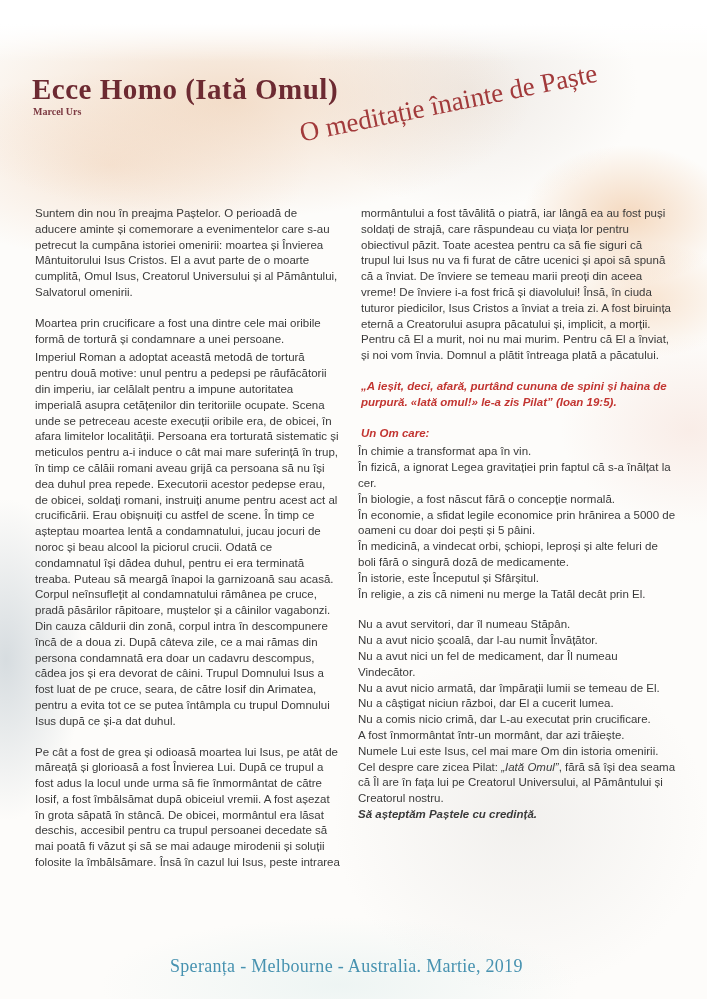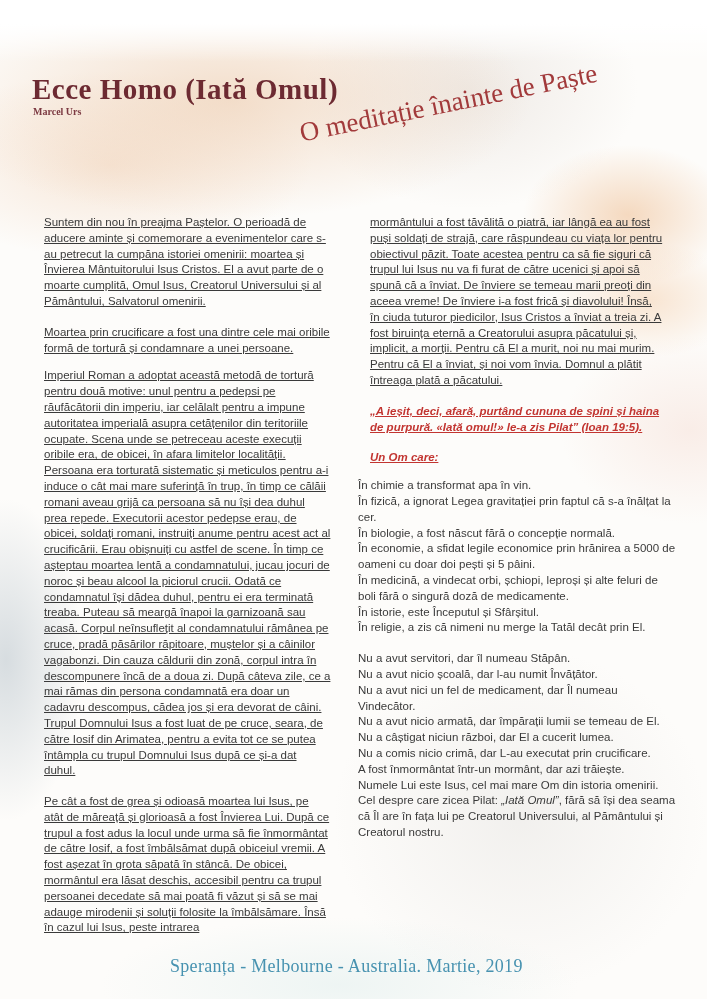--- a/index.html
+++ b/index.html
@@ -37,21 +37,21 @@
     position:absolute;left:300px;top:118px;width:420px;
     transform:rotate(-11.5deg);transform-origin:left center;
     font-family:"Liberation Serif","DejaVu Serif",serif;
     font-size:27px;color:#a23a3b;white-space:nowrap;
   }
   .columns{
     position:absolute;left:32px;top:203px;width:644px;height:745px;
     display:grid;grid-template-columns:311px 318px;column-gap:15px;
     font-size:11.5px;line-height:15.8px;
   }
-  .columns p{margin:12px;text-decoration:underline;}
+  .columns p{margin:3px;}
   .para-gap{margin-bottom:15px !important;}
   .quote{
     color:#c23531;font-weight:bold;font-style:italic;
   }
   .list-heading{
     color:#c23531;font-weight:bold;font-style:italic;
   }
   .line{margin:0;}
   .spacer-line{height:15px;}
   .inline-italic{font-style:italic;}
@@ -98,20 +98,21 @@
       <div class="line">În religie, a zis că nimeni nu merge la Tatăl decât prin El.</div>
       <div class="spacer-line"></div>
       <div class="line">Nu a avut servitori, dar îl numeau Stăpân.</div>
       <div class="line">Nu a avut nicio școală, dar l-au numit Învățător.</div>
       <div class="line">Nu a avut nici un fel de medicament, dar Îl numeau Vindecător.</div>
       <div class="line">Nu a avut nicio armată, dar împărații lumii se temeau de El.</div>
       <div class="line">Nu a câștigat niciun război, dar El a cucerit lumea.</div>
       <div class="line">Nu a comis nicio crimă, dar L-au executat prin crucificare.</div>
       <div class="line">A fost înmormântat într-un mormânt, dar azi trăiește.</div>
       <div class="line"><span>Numele Lui este Isus, cel mai mare Om din istoria omenirii. Cel despre care zicea Pilat: </span><span class="inline-italic">„Iată Omul”</span><span>, fără să își dea seama că Îl are în fața lui pe Creatorul Universului, al Pământului și Creatorul nostru.</span></div>
+      <div class="line closing">Să așteptăm Paștele cu credință.</div>
     </div>
 
   </div>
 
   <div class="footer-line">Speranța - Melbourne - Australia. Martie, 2019</div>
   <div class="page-number">14</div>
 
 </div>
 
 </body></html>

